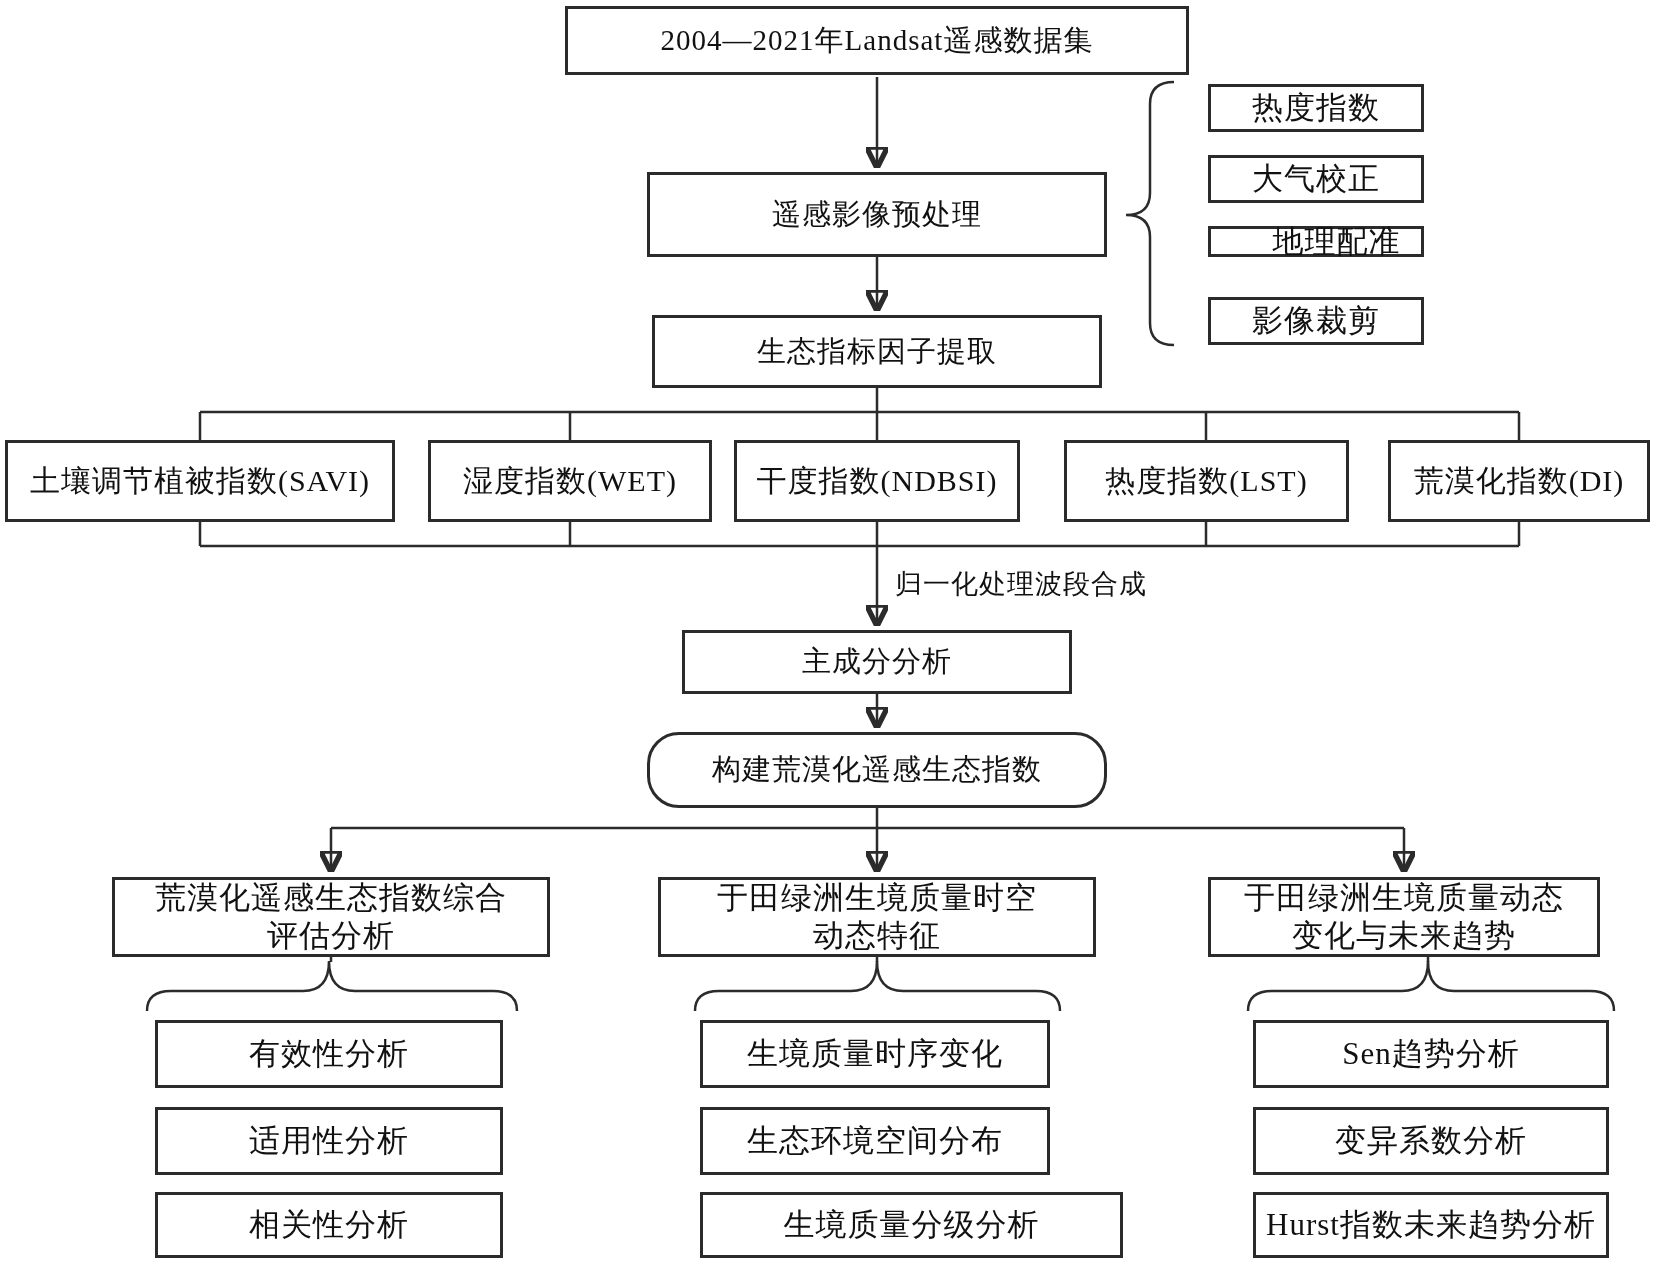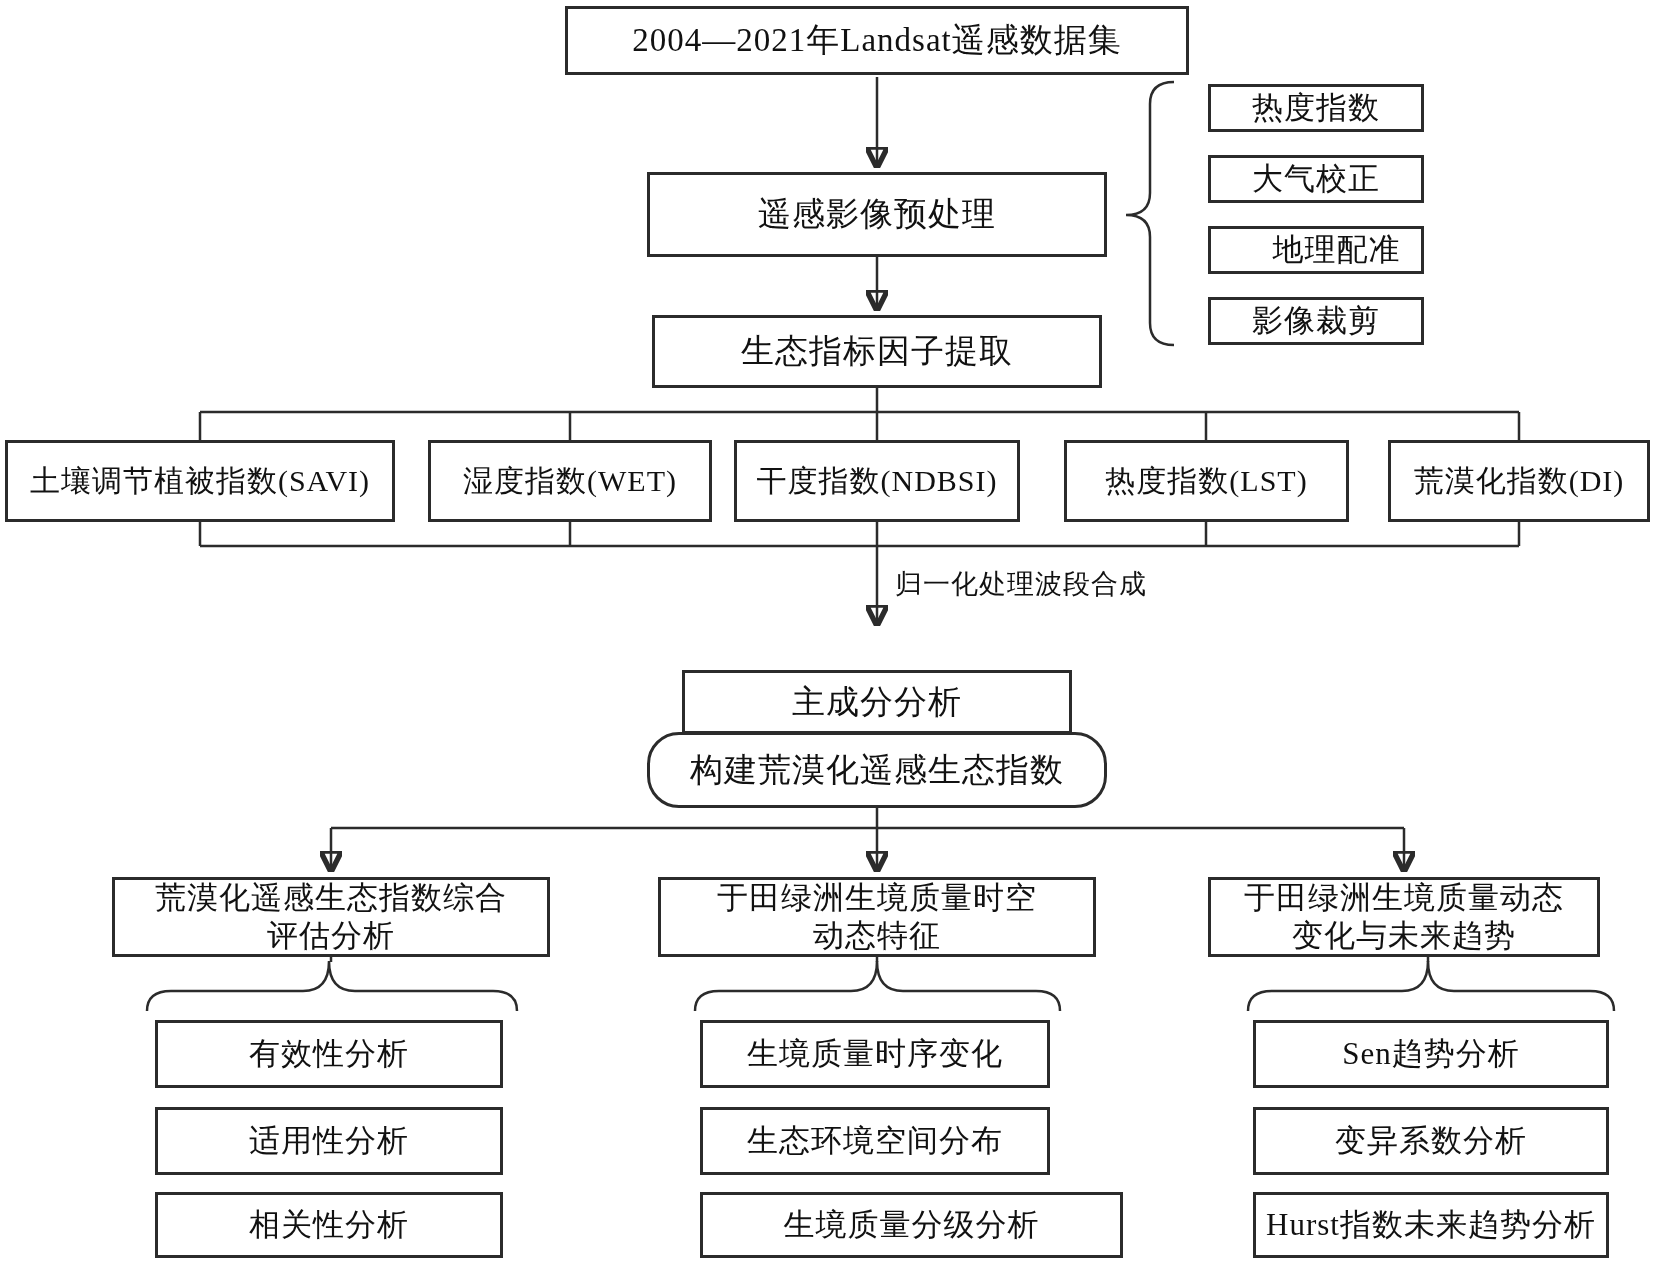--- a/index.html
+++ b/index.html
@@ -17,21 +17,21 @@
     border:3px solid #2b2b2b;
     background:#ffffff;
     display:flex;
     flex-direction:column;
     align-items:center;
     justify-content:center;
     text-align:center;
     line-height:1.22;
     letter-spacing:1px;
   }
-  .f33{font-size:33px;font-family:Liberation Serif, serif;}
+  .f33{font-size:29px;font-family:Liberation Serif, serif;}
   .f31{font-size:31px;}
   .f30{font-size:30px;}
   .lbl{
     position:absolute;
     font-size:27px;
     letter-spacing:1px;
     white-space:nowrap;
   }
   svg.wires{position:absolute;left:0;top:0;width:1654px;height:1264px;}
   svg.wires path, svg.wires line{stroke:#2b2b2b;stroke-width:2.5;fill:none;}
@@ -74,34 +74,34 @@
     <path d="M 695 1011 Q 695 991 719 991 L 851 991 Q 877 991 877 961 Q 877 991 903 991 L 1036 991 Q 1060 991 1060 1011"></path>
     <path d="M 1248 1011 Q 1248 991 1272 991 L 1402 991 Q 1428 991 1428 961 Q 1428 991 1454 991 L 1590 991 Q 1614 991 1614 1011"></path>
   </svg>
 
   <div class="box f33" style="left:565px;top:6px;width:624px;height:69px;">2004—2021年Landsat遥感数据集</div>
 
   <div class="box f33" style="left:647px;top:172px;width:460px;height:85px;">遥感影像预处理</div>
 
   <div class="box f31" style="left:1208px;top:84px;width:216px;height:48px;">热度指数</div>
   <div class="box f31" style="left:1208px;top:155px;width:216px;height:48px;">大气校正</div>
-  <div class="box f31" style="left:1208px;top:226px;width:216px;height:48px;padding-left:41px;">地理配准</div>
+  <div class="box f31" style="left:1208px;top:226px;width:216px;height:31px;padding-left:41px;">地理配准</div>
   <div class="box f31" style="left:1208px;top:297px;width:216px;height:48px;">影像裁剪</div>
 
   <div class="box f33" style="left:652px;top:315px;width:450px;height:73px;">生态指标因子提取</div>
 
   <div class="box f30" style="left:5px;top:440px;width:390px;height:82px;">土壤调节植被指数(SAVI)</div>
   <div class="box f30" style="left:428px;top:440px;width:284px;height:82px;">湿度指数(WET)</div>
   <div class="box f30" style="left:734px;top:440px;width:286px;height:82px;">干度指数(NDBSI)</div>
   <div class="box f30" style="left:1064px;top:440px;width:285px;height:82px;">热度指数(LST)</div>
   <div class="box f30" style="left:1388px;top:440px;width:262px;height:82px;">荒漠化指数(DI)</div>
 
   <div class="lbl" style="left:895px;top:566px;">归一化处理波段合成</div>
 
-  <div class="box f33" style="left:682px;top:630px;width:390px;height:64px;margin-top:40px;">主成分分析</div>
+  <div class="box f33" style="left:682px;top:630px;width:390px;height:64px;">主成分分析</div>
 
   <div class="box f33" style="left:647px;top:732px;width:460px;height:76px;border-radius:32px;">构建荒漠化遥感生态指数</div>
 
   <div class="box f31" style="left:112px;top:877px;width:438px;height:80px;">
     <div>荒漠化遥感生态指数综合</div>
     <div>评估分析</div>
   </div>
   <div class="box f31" style="left:658px;top:877px;width:438px;height:80px;">
     <div>于田绿洲生境质量时空</div>
     <div>动态特征</div>

